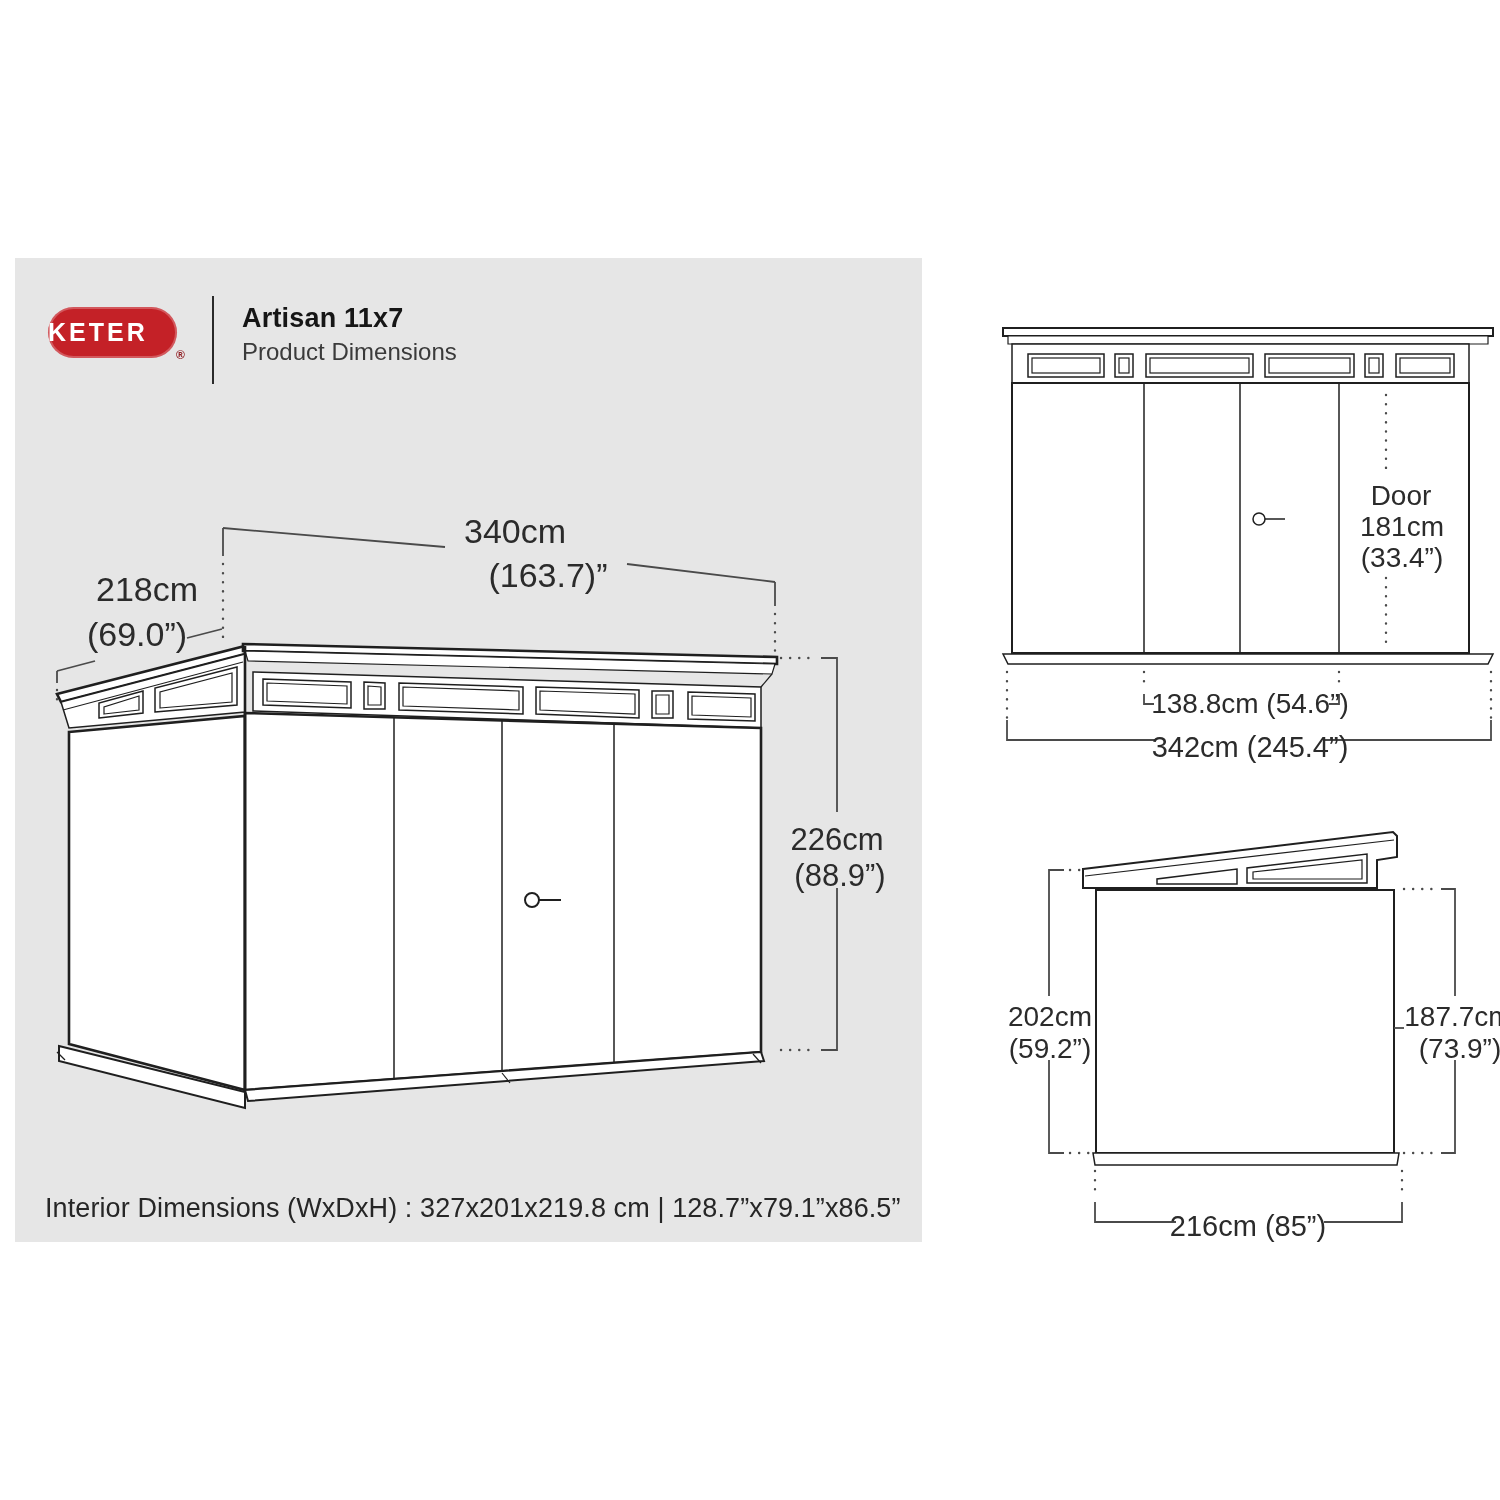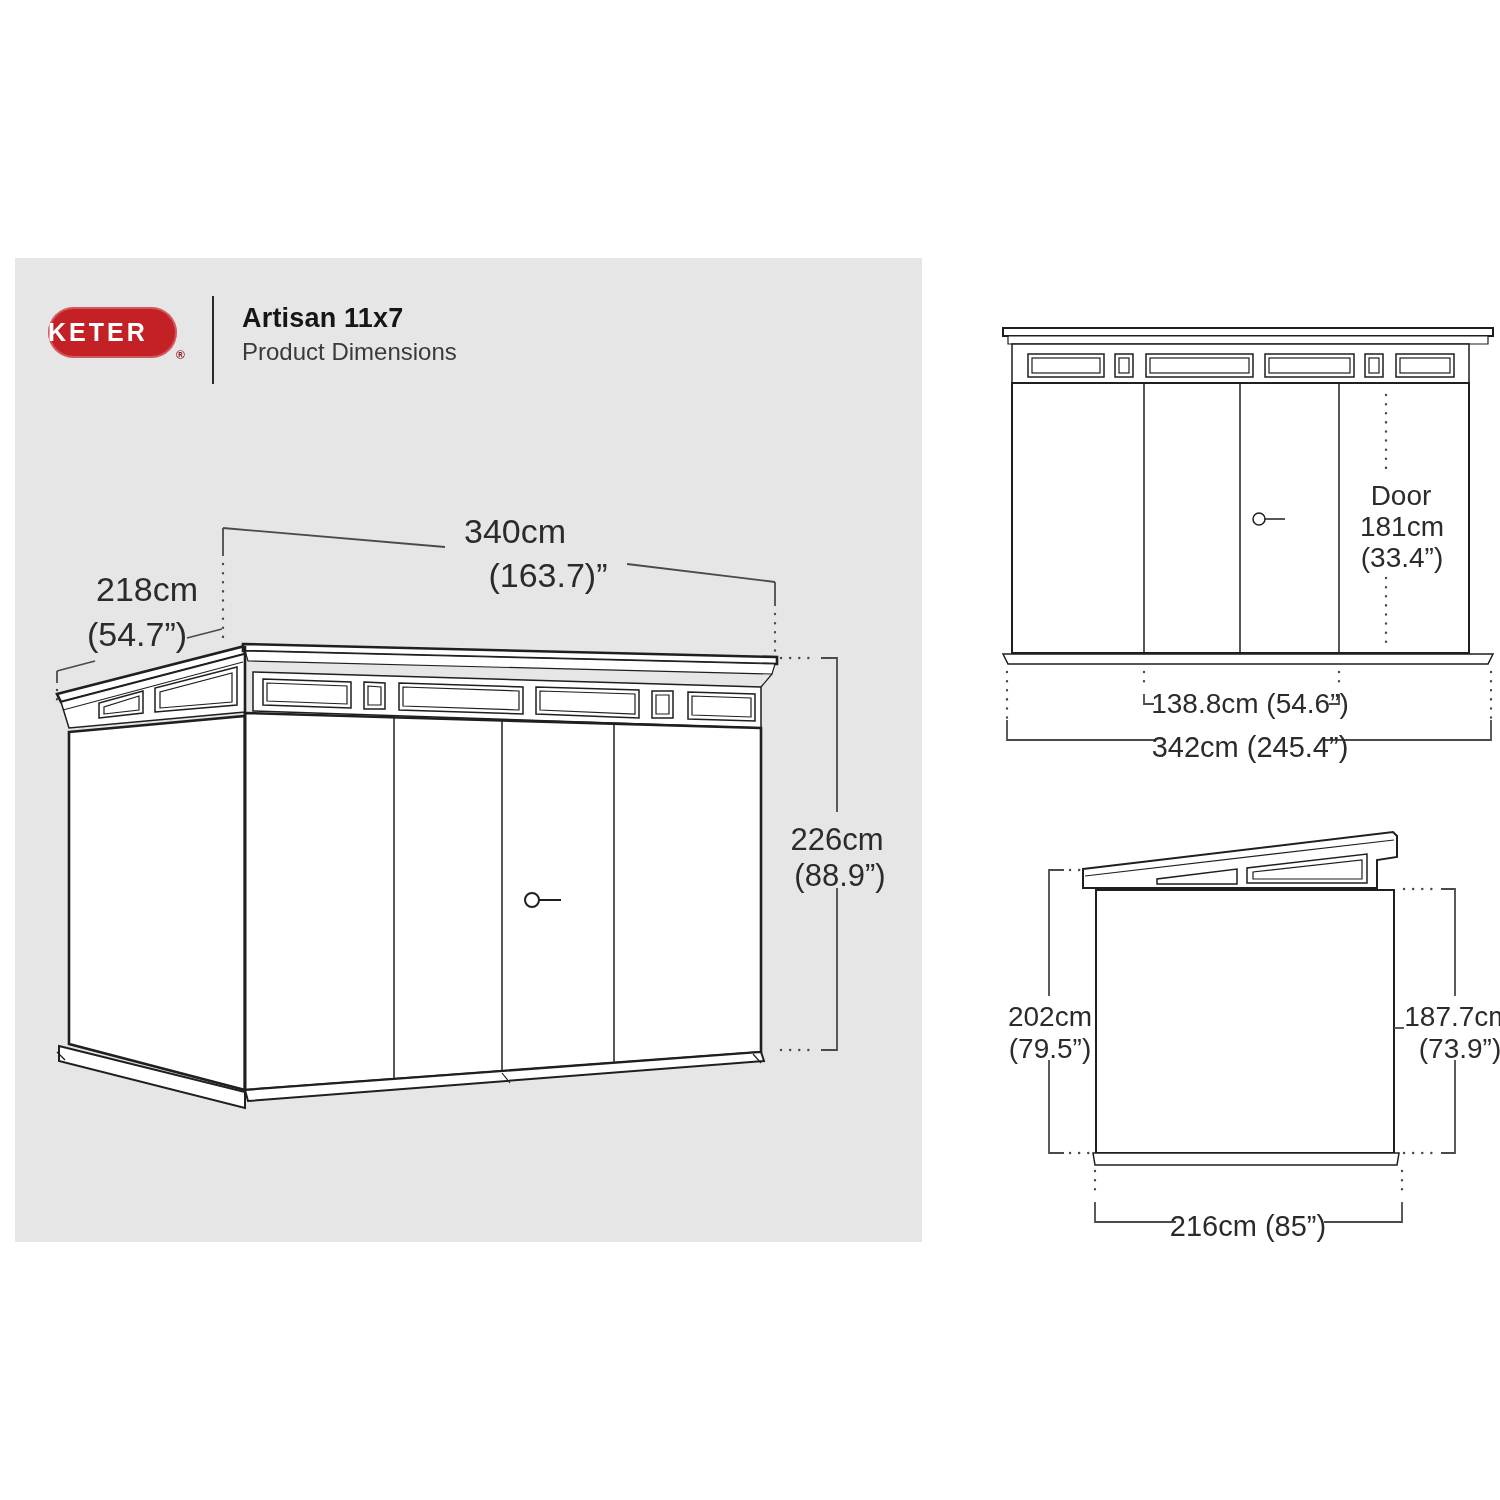--- a/index.html
+++ b/index.html
@@ -138,24 +138,25 @@
       <path class="dots" d="M766,198 L800,198"></path>
       <path class="dimln" d="M806,198 L822,198 L822,352"></path>
       <path class="dimln" d="M822,428 L822,590 L806,590"></path>
       <path class="dots" d="M766,590 L800,590"></path>
     </g>
   </svg>
 
   <div class="dim dim-34" style="left:515px;top:512px">340cm</div>
   <div class="dim dim-34" style="left:548px;top:556px">(163.7)”</div>
   <div class="dim dim-34" style="left:147px;top:570px">218cm</div>
-  <div class="dim dim-34" style="left:137px;top:615px">(54.7”)</div>
+  <div class="dim dim-34" style="left:137px;top:615px">(69.0”)</div>
   <div class="dim dim-31" style="left:837px;top:822px">226cm</div>
   <div class="dim dim-31" style="left:840px;top:858px">(88.9”)</div>
 
+  <div class="footer-text">Interior Dimensions (WxDxH) : 327x201x219.8 cm | 128.7”x79.1”x86.5”</div>
 
   <svg style="left:980px;top:320px" width="520" height="450" viewBox="0 0 520 450">
     <g>
       <polygon class="face s20" points="23,8 513,8 513,16 23,16"></polygon>
       <polygon class="face s12" points="28,16 508,16 508,24 28,24"></polygon>
     </g>
     <g>
       <rect class="face s15" x="32" y="24" width="457" height="39"></rect>
       <rect class="nf ln s15" x="48" y="34" width="76" height="23"></rect>
       <rect class="nf ln s12" x="52" y="38" width="68" height="15"></rect>
@@ -221,18 +222,18 @@
       <path class="dots" d="M424,343 L455,343"></path>
       <path class="dimln" d="M414,218 L424,218"></path>
       <path class="dots" d="M115,361 L115,388"></path>
       <path class="dots" d="M422,361 L422,388"></path>
       <path class="dimln" d="M115,392 L115,412 L196,412"></path>
       <path class="dimln" d="M422,392 L422,412 L344,412"></path>
     </g>
   </svg>
 
   <div class="dim dim-28" style="left:1050px;top:1001px">202cm</div>
-  <div class="dim dim-28" style="left:1050px;top:1033px">(79.5”)</div>
+  <div class="dim dim-28" style="left:1050px;top:1033px">(59.2”)</div>
   <div class="dim dim-28" style="left:1458px;top:1001px">187.7cm</div>
   <div class="dim dim-28" style="left:1460px;top:1033px">(73.9”)</div>
   <div class="dim dim-29" style="left:1248px;top:1210px">216cm (85”)</div>
 
 </div>
 
 </body></html>

